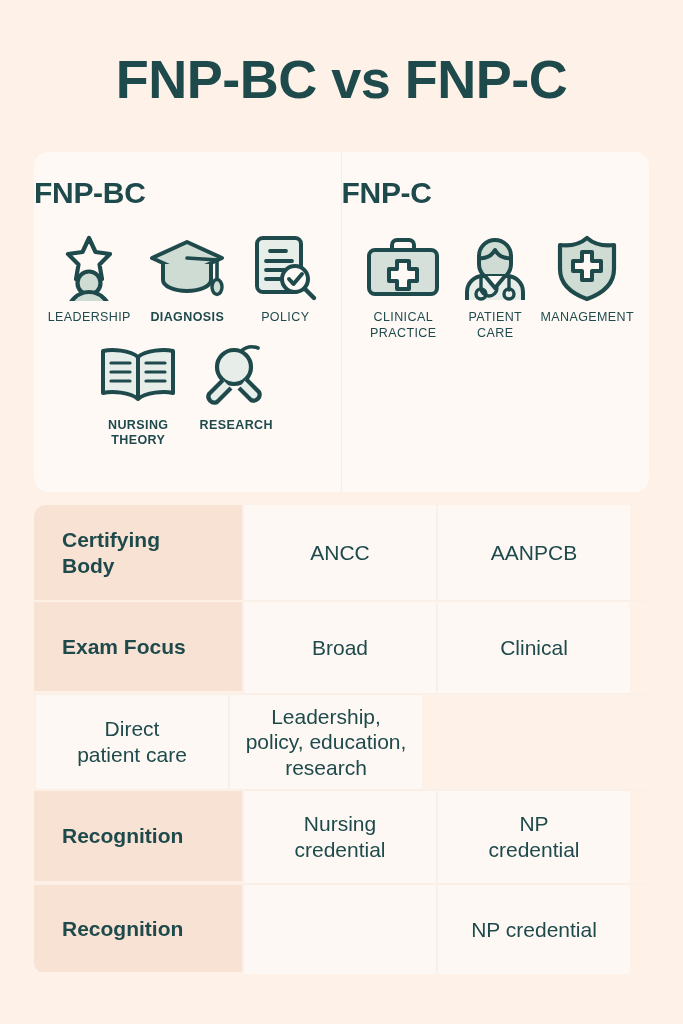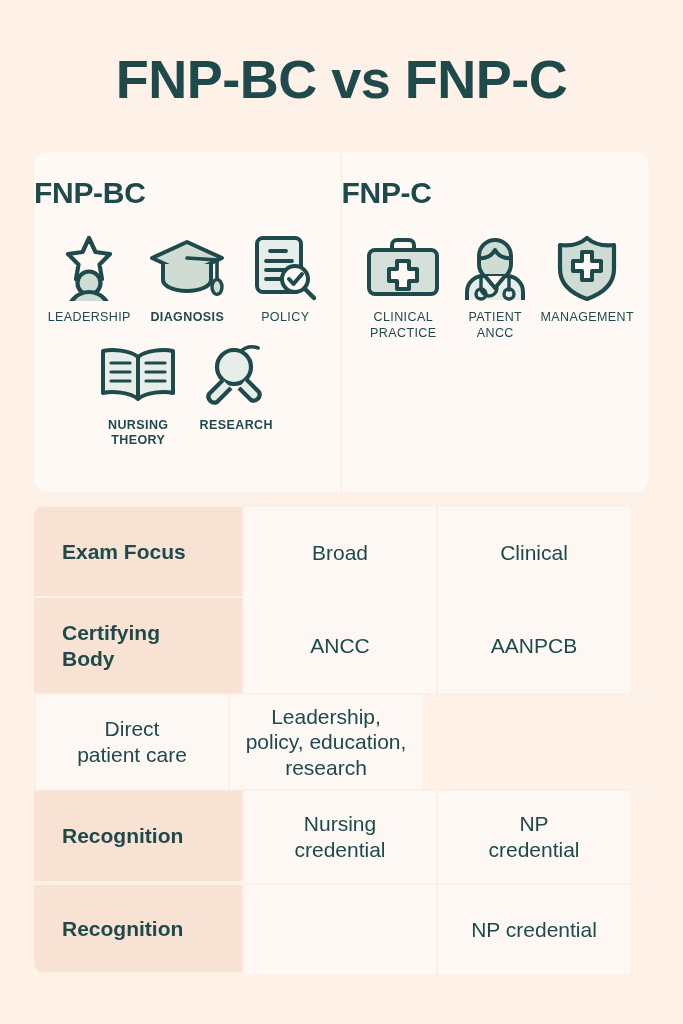--- a/index.html
+++ b/index.html
@@ -239,50 +239,50 @@
             <path d="M20 24 c8 1 13 -3 16 -8 c3 5 8 9 16 8" fill="none" stroke="#1F4A4C" stroke-width="4" stroke-linejoin="round"></path>
             <path d="M8 66 v-8 a16 16 0 0 1 16 -16 h24 a16 16 0 0 1 16 16 v8" fill="#E7EEEA" stroke="#1F4A4C" stroke-width="4" stroke-linejoin="round"></path>
             <path d="M26 42 L36 54 L46 42" fill="#FEF9F5" stroke="#1F4A4C" stroke-width="4" stroke-linejoin="round"></path>
             <path d="M22 44 v10 a8 8 0 0 0 16 0" fill="none" stroke="#1F4A4C" stroke-width="3.4" stroke-linecap="round"></path>
             <circle cx="22" cy="60" r="5" fill="none" stroke="#1F4A4C" stroke-width="3.4"></circle>
             <path d="M50 44 v12" fill="none" stroke="#1F4A4C" stroke-width="3.4" stroke-linecap="round"></path>
             <circle cx="50" cy="60" r="5" fill="none" stroke="#1F4A4C" stroke-width="3.4"></circle>
           </svg>
         </div>
         <div class="icon-label">PATIENT
-ANCC</div>
+CARE</div>
       </div>
 
       <div class="icon-item narrow">
         <div class="icon-glyph">
           <svg width="64" height="68" viewBox="0 0 64 68">
             <path d="M32 4 C24 11 13 12 5 11 v24 c0 16 13 25 27 30 c14 -5 27 -14 27 -30 V11 c-8 1 -19 0 -27 -7 z" fill="#CFDCD4" stroke="#1F4A4C" stroke-width="4.2" stroke-linejoin="round"></path>
             <path d="M27 18 h10 v9 h9 v10 h-9 v9 h-10 v-9 h-9 v-10 h9 z" fill="#FEF9F5" stroke="#1F4A4C" stroke-width="4" stroke-linejoin="round"></path>
           </svg>
         </div>
         <div class="icon-label">MANAGEMENT</div>
       </div>
     </div>
 
   </div>
 </div>
 
 <div class="table">
-
-  <div class="trow r-h2 row-sep">
-    <div class="tcell label">Exam Focus</div>
-    <div class="tcell val">Broad</div>
-    <div class="tcell val">Clinical</div>
-  </div>
 
   <div class="trow r-h1">
     <div class="tcell label">Certifying
 Body</div>
     <div class="tcell val">ANCC</div>
     <div class="tcell val">AANPCB</div>
+  </div>
+
+  <div class="trow r-h2 row-sep">
+    <div class="tcell label">Exam Focus</div>
+    <div class="tcell val">Broad</div>
+    <div class="tcell val">Clinical</div>
   </div>
 
   <div class="trow r-h3 row-sep">
     <div class="tcell val">Direct
 patient care</div>
     <div class="tcell val">Leadership,
 policy, education,
 research</div>
   </div>
 

